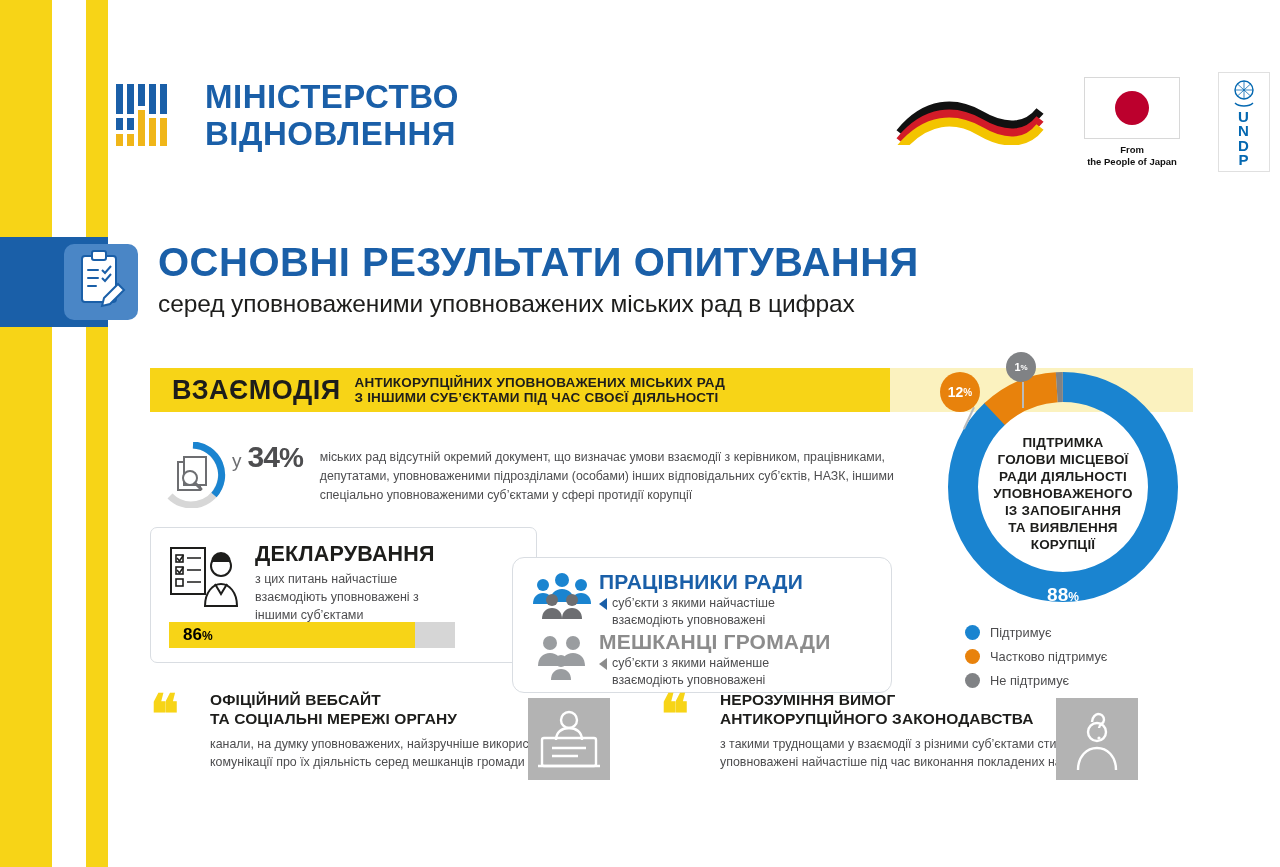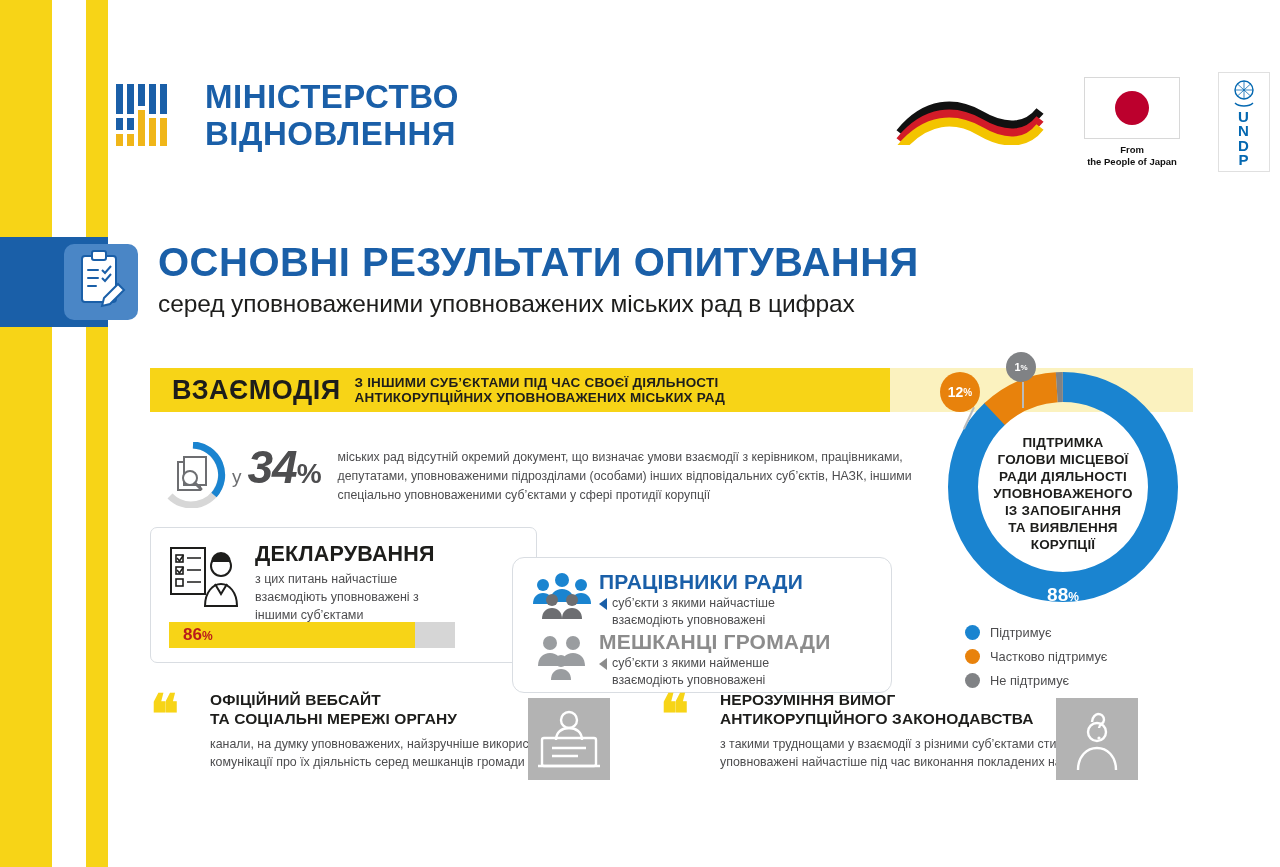--- a/index.html
+++ b/index.html
@@ -80,39 +80,39 @@
   }
   .banner-word { font-size: 27px; font-weight: bold; color: #1d1d1b; letter-spacing: 0.5px; }
   .banner-lines { margin-left: 14px; line-height: 1.12; }
   .banner-lines div { font-size: 13.5px; font-weight: bold; color: #1d1d1b; letter-spacing: .2px; }
 
   
   .stat34 { position: absolute; left: 160px; top: 440px; width: 760px; display: flex; align-items: flex-start; }
   .stat34-icon { width: 66px; height: 66px; position: relative; flex: none; margin-top: 2px;}
   .stat34-num { display: flex; align-items: baseline; margin-left: 6px; flex: none;}
   .stat34-num .u { font-size: 19px; color: #6d6e71; margin-right: 6px; }
-  .stat34-num .big { font-size: 46px; font-weight: bold; color: #4d4d4f; letter-spacing: -1px; font-style: italic;}
+  .stat34-num .big { font-size: 30px; font-weight: bold; color: #4d4d4f; letter-spacing: -1px;}
   .stat34-num .pc { font-size: 28px; font-weight: bold; color: #4d4d4f; }
   .stat34-text { margin-left: 16px; font-size: 12.3px; color: #4d4d4f; line-height: 1.55; padding-top: 8px;}
 
   
   .card {
     position: absolute; border: 1px solid #d9dde2; border-radius: 12px; background: #fff;
   }
   .card-decl { left: 150px; top: 527px; width: 387px; height: 136px; border-radius: 7px; }
   .card-work { left: 512px; top: 557px; width: 380px; height: 136px; }
 
   .decl-icon { position: absolute; left: 18px; top: 16px; width: 78px; height: 70px; }
   .decl-title { position: absolute; left: 104px; top: 14px; font-size: 21.5px; font-weight: bold; color: #1d1d1b; letter-spacing: .2px;}
   .decl-body { position: absolute; left: 104px; top: 42px; width: 205px; font-size: 12.5px; color: #4d4d4f; line-height: 1.45; }
   .decl-bar {
     position: absolute; left: 18px; bottom: 14px; width: 286px; height: 26px; background: #d6d6d6;
   }
   .decl-bar-fill { position: absolute; left: 0; top: 0; height: 26px; background: #f7d417; display: flex; align-items: center; }
-  .decl-bar-label { margin-left: 14px; font-size: 17px; font-weight: bold; color: #b91c1c; }
+  .decl-bar-label { margin-left: 14px; font-size: 17px; font-weight: bold; color: #000000; }
   .decl-bar-label .s { font-size: 12px; }
 
   .work-row { position: absolute; display: flex; align-items: flex-start; }
   .work-row.r1 { left: 16px; top: 12px; }
   .work-row.r2 { left: 16px; top: 72px; }
   .work-ic { width: 66px; height: 52px; flex: none; position: relative; }
   .work-txt { margin-left: 4px; }
   .work-h { font-size: 21px; font-weight: bold; color: #1a5fa8; letter-spacing: .2px; line-height: 1.1;}
   .work-h.grey { color: #8c8c8c; }
   .work-sub { font-size: 12.4px; color: #4d4d4f; line-height: 1.35; margin-top: 2px; }
@@ -247,22 +247,22 @@
 </div>
 <div class="title-block">
   <div class="title-main">ОСНОВНІ РЕЗУЛЬТАТИ ОПИТУВАННЯ</div>
   <div class="title-sub">серед уповноваженими уповноважених міських рад в цифрах</div>
 </div>
 
 <div class="banner">
   <div class="banner-dark">
     <div class="banner-word">ВЗАЄМОДІЯ</div>
     <div class="banner-lines">
+      <div>АНТИКОРУПЦІЙНИХ УПОВНОВАЖЕНИХ МІСЬКИХ РАД</div>
       <div>З ІНШИМИ СУБ’ЄКТАМИ ПІД ЧАС СВОЄЇ ДІЯЛЬНОСТІ</div>
-      <div>АНТИКОРУПЦІЙНИХ УПОВНОВАЖЕНИХ МІСЬКИХ РАД</div>
     </div>
   </div>
 </div>
 
 <div class="stat34">
   <div class="stat34-icon">
     <svg viewBox="0 0 66 66" width="66" height="66">
       <path d="M33 3 A30 30 0 1 1 10 54" stroke="#d7d7d7" stroke-width="7" fill="none"></path>
       <path d="M33 3 A30 30 0 0 1 54 53" stroke="#1a84d0" stroke-width="7" fill="none"></path>
       <rect x="18" y="20" width="22" height="28" fill="#fff" stroke="#6d6e71" stroke-width="2"></rect>

